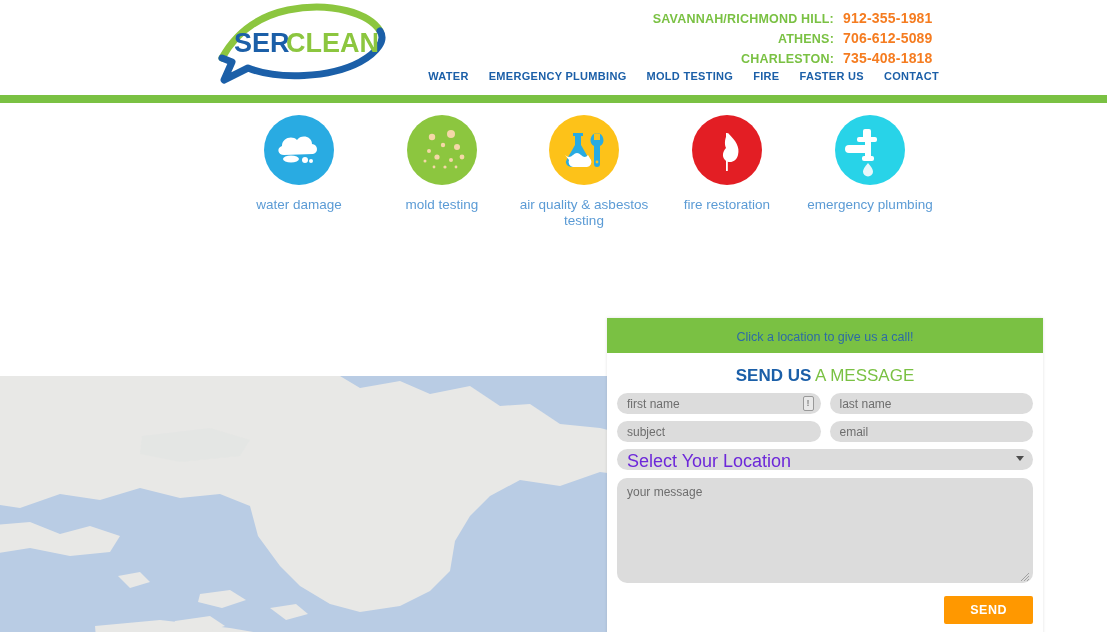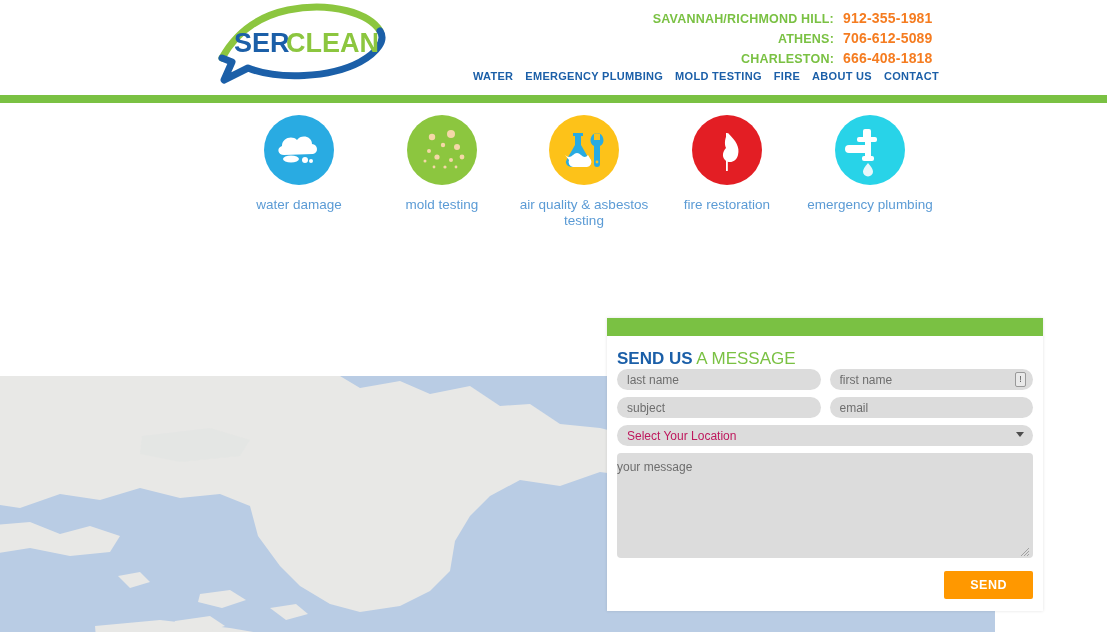--- a/index.html
+++ b/index.html
@@ -14,21 +14,21 @@
   .header { position: relative; width: 1107px; height: 95px; background:#fff; }
 
   .logo-wrap { position:absolute; left:210px; top:-4px; width:190px; height:90px; }
   .logo-svg { display:block; }
 
   .contacts { position:absolute; right:168px; top:4px; text-align:right; }
   .contact-row { display:flex; justify-content:flex-end; align-items:baseline; gap:9px; height:20px; }
   .contact-city { color:#7ac143; font-size:12.5px; font-weight:700; letter-spacing:.2px; }
   .contact-phone { color:#f57c20; font-size:14px; font-weight:700; letter-spacing:.2px; min-width:96px; text-align:left;margin-top:6px; }
 
-  .nav { position:absolute; right:168px; top:70px; display:flex; gap:12px;margin-left:17px; }
+  .nav { position:absolute; right:168px; top:70px; display:flex; gap:20px;margin-left:17px; }
   .nav a { color:#1b5fa8; font-size:11px; font-weight:700; letter-spacing:.3px; text-decoration:none; white-space:nowrap; }
 
   .green-bar { width:1107px; height:8px; background:#7ac143; }
 
   
   .services { position:relative; width:1107px; height:273px; background:#fff; }
   .svc { position:absolute; width:170px; text-align:center; top:12px; }
   .svc-circle { width:70px; height:70px; border-radius:50%; margin:0 auto; position:relative; }
   .svc-label { margin-top:12px; font-size:13.5px; color:#5b9bd5; line-height:1.18; }
 
@@ -41,46 +41,46 @@
   .g-logo { font-weight:700; font-size:13px; letter-spacing:-0.3px; }
   .g-mym { color:#5f6368; font-size:11px; }
 
   
   .panel { position:absolute; left:607px; top:318px; width:436px; background:#fff;
            box-shadow:0 0 3px rgba(0,0,0,.12); }
   .panel-head { background:#7ac143; padding:9px 10px 9px; text-align:center; }
   .panel-head-title { color:#fff; font-size:15px; font-weight:700; letter-spacing:.2px; }
   .panel-head-sub { color:#2d6ba5; font-size:12.5px; margin-top:3px; }
   .panel-body { padding:13px 10px 12px; }
-  .panel-title { text-align:left; font-size:17px; font-weight:700; margin-bottom:0; }
+  .panel-title { text-align:center; font-size:17px; font-weight:700; margin-bottom:7px; }
   .pt-blue { color:#1b5fa8; }
   .pt-green { color:#7ac143; font-weight:400; }
 
   .form-row { display:flex; gap:9px; margin-bottom:7px; }
   .fld { position:relative; flex:1; }
   .fld input, .fld select, .ta textarea {
     width:100%; border:none; outline:none;
     background:#dcdcdc; border-radius:11px;
     font-family:"Liberation Sans", sans-serif; font-size:12px; color:#555;
     padding:5px 10px; height:21px; line-height:11px;
   }
   .fld input::placeholder, .ta textarea::placeholder { color:#6e6e6e; }
   .warn-icon { position:absolute; right:7px; top:3px; width:11px; height:15px;
                border:1px solid #999; border-radius:2px; background:#e9e9e9;
                display:flex; align-items:center; justify-content:center;
                font-size:9px; color:#555; line-height:1; }
   .select-wrap { position:relative; margin-bottom:7px; }
   .select-wrap select { width:100%; appearance:none; -webkit-appearance:none;
       background:#dcdcdc; border:none; border-radius:11px; height:21px;
-      padding:2px 20px 2px 10px; font-size:12px; color:#be185d;
+      padding:2px 20px 2px 10px; font-size:18px; color:#6d28d9;
       font-family:"Liberation Sans", sans-serif; outline:none; }
   .sel-arrow { position:absolute; right:9px; top:7px; width:0;height:0;
       border-left:4px solid transparent; border-right:4px solid transparent;
       border-top:5px solid #4d4d4d; pointer-events:none; }
-  .ta textarea { height:105px; border-radius:4px; padding:7px 0; resize:none; line-height:1.3; }
+  .ta textarea { height:105px; border-radius:10px; padding:7px 10px; resize:none; line-height:1.3; }
   .ta { position:relative; }
   .resize-grip { position:absolute; right:3px; bottom:5px; width:10px; height:10px; pointer-events:none; }
   .send-row { display:flex; justify-content:flex-end; margin-top:9px; }
   .send-btn { background:#ff9800; color:#fff; border:none; border-radius:2px;
       font-family:"Liberation Sans", sans-serif; font-size:12.5px; font-weight:700;
       letter-spacing:.5px; padding:7px 26px; cursor:pointer; }
 </style>
 </head>
 <body>
 
@@ -99,30 +99,30 @@
     <div class="contact-row">
       <span class="contact-city">SAVANNAH/RICHMOND HILL:</span>
       <span class="contact-phone">912-355-1981</span>
     </div>
     <div class="contact-row">
       <span class="contact-city">ATHENS:</span>
       <span class="contact-phone">706-612-5089</span>
     </div>
     <div class="contact-row">
       <span class="contact-city">CHARLESTON:</span>
-      <span class="contact-phone">666-408-1818</span>
+      <span class="contact-phone">735-408-1818</span>
     </div>
   </div>
 
   <div class="nav">
     <a href="#">WATER</a>
     <a href="#">EMERGENCY PLUMBING</a>
     <a href="#">MOLD TESTING</a>
     <a href="#">FIRE</a>
-    <a href="#">ABOUT US</a>
+    <a href="#">FASTER US</a>
     <a href="#">CONTACT</a>
   </div>
 </div>
 
 <div class="green-bar"></div>
 
 <div class="services">
 
   <div class="svc" style="left:214px">
     <div class="svc-circle" style="background:#29abe2">
@@ -220,34 +220,35 @@
   <div class="map-label" style="left:963px; top:310px">Ponta Delgada</div>
 
   <div class="gmaps-attr">
     <span class="g-logo"><span style="color:#4285F4">G</span><span style="color:#DB4437">o</span><span style="color:#F4B400">o</span><span style="color:#4285F4">g</span><span style="color:#0F9D58">l</span><span style="color:#DB4437">e</span></span>
     <span class="g-mym">My Ma</span>
   </div>
 </div>
 
 <div class="panel">
   <div class="panel-head">
+    <div class="panel-head-sub">Click a location to give us a call!</div>
   </div>
 
   <div class="panel-body">
     <div class="panel-title">
       <span class="pt-blue">SEND US</span><span class="pt-green"> A MESSAGE</span>
     </div>
 
     <div class="form-row">
       <div class="fld">
-        <input type="text" placeholder="last name" style="">
-      </div>
-      <div class="fld">
         <input type="text" placeholder="first name" style="">
         <span class="warn-icon">!</span>
+      </div>
+      <div class="fld">
+        <input type="text" placeholder="last name" style="">
       </div>
     </div>
 
     <div class="form-row">
       <div class="fld">
         <input type="text" placeholder="subject" style="">
       </div>
       <div class="fld">
         <input type="text" placeholder="email" style="">
       </div>

